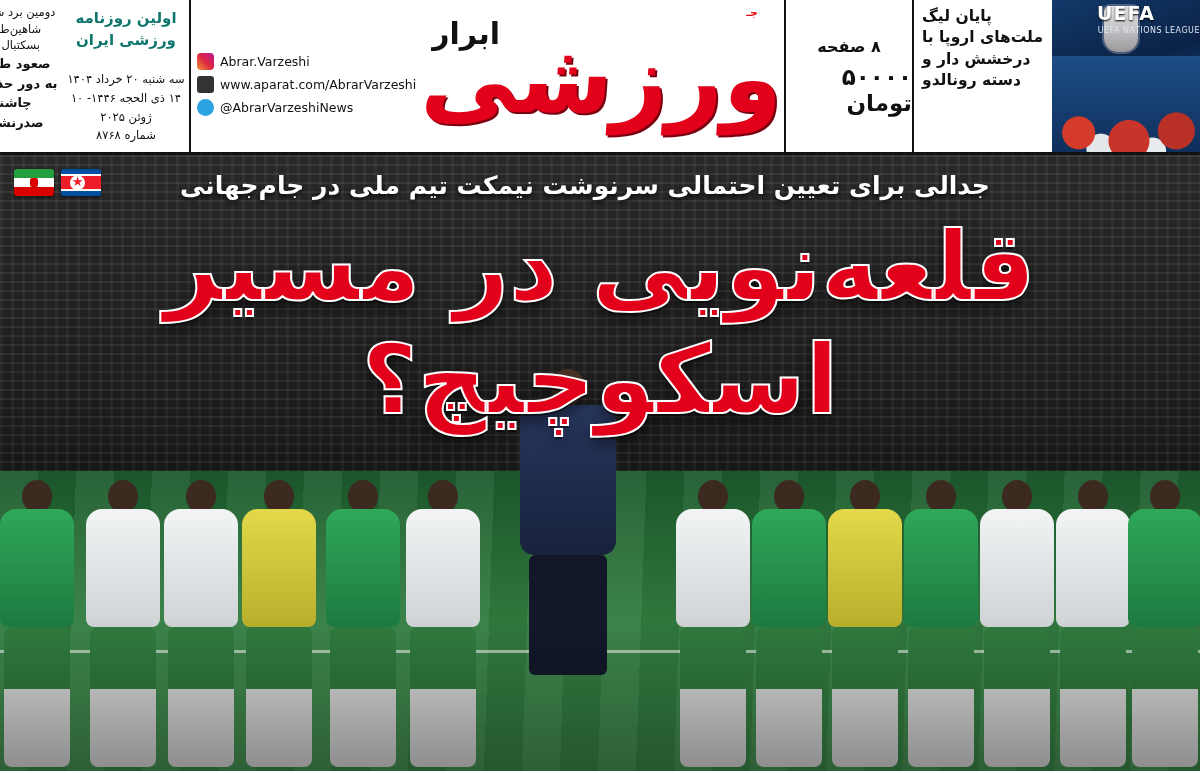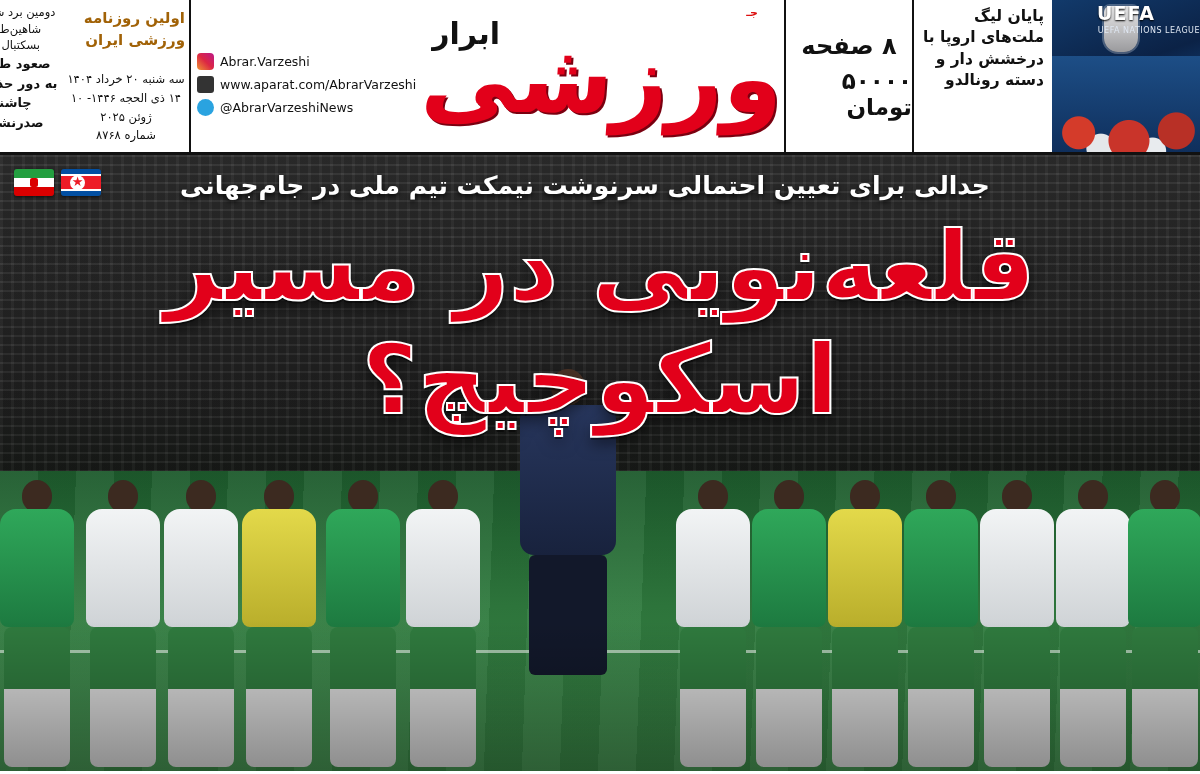--- a/index.html
+++ b/index.html
@@ -61,40 +61,40 @@
     text-align: right; color: #dfe7f2; font-size: 8px; letter-spacing: .5px;
   }
 
   
   .teaser {
     flex: 0 0 140px;
     height: 152px;
     padding: 6px 8px 4px;
     border-left: 2px solid #111;
     display: flex; flex-direction: row; justify-content: space-between;
-    text-align: right;
+    text-align: left;
   }
   .teaser .lines {
     font-weight: bold; font-size: 15.5px; line-height: 1.38; color: #111;
   }
   .teaser .cr {
     font-weight: bold; font-size: 21px; color: #d6002a; line-height: 1.1;
     padding-bottom: 2px;
   }
   .teaser .cr .mark { color: #111; }
 
   
   .price {
     flex: 0 0 128px; height: 152px;
     border-left: 2px solid #111;
     display: flex; flex-direction: column; align-items: center; justify-content: center;
     gap: 8px;
     font-weight: bold; color: #111;
   }
-  .price .pages { font-size: 24px; }
+  .price .pages { font-size: 16px; }
   .price .toman { font-size: 23px; }
 
   
   .logo-block {
     flex: 1 1 auto;
     position: relative;
     height: 160px;
     display: flex; align-items: center; justify-content: center;
   }
   .logo-word {
@@ -131,21 +131,21 @@
   .soc-txt { font-size: 12.5px; }
 
   
   .info-right {
     flex: 0 0 128px; height: 152px;
     border-right: 2px solid #111;
     display: flex; flex-direction: column; align-items: center; justify-content: center;
     gap: 4px; padding: 4px;
   }
   .info-right .first {
-    font-weight: bold; font-size: 15px; color: #a16207; line-height: 1.5;
+    font-weight: bold; font-size: 15px; color: #0f766e; text-align: center; line-height: 1.5;
   }
   .info-right .dates {
     margin-top: 14px; font-size: 11.5px; color: #111; text-align: center; line-height: 1.65;
   }
 
   
   .promo-right {
     flex: 0 0 250px; height: 152px;
     display: flex; flex-direction: row;
   }

